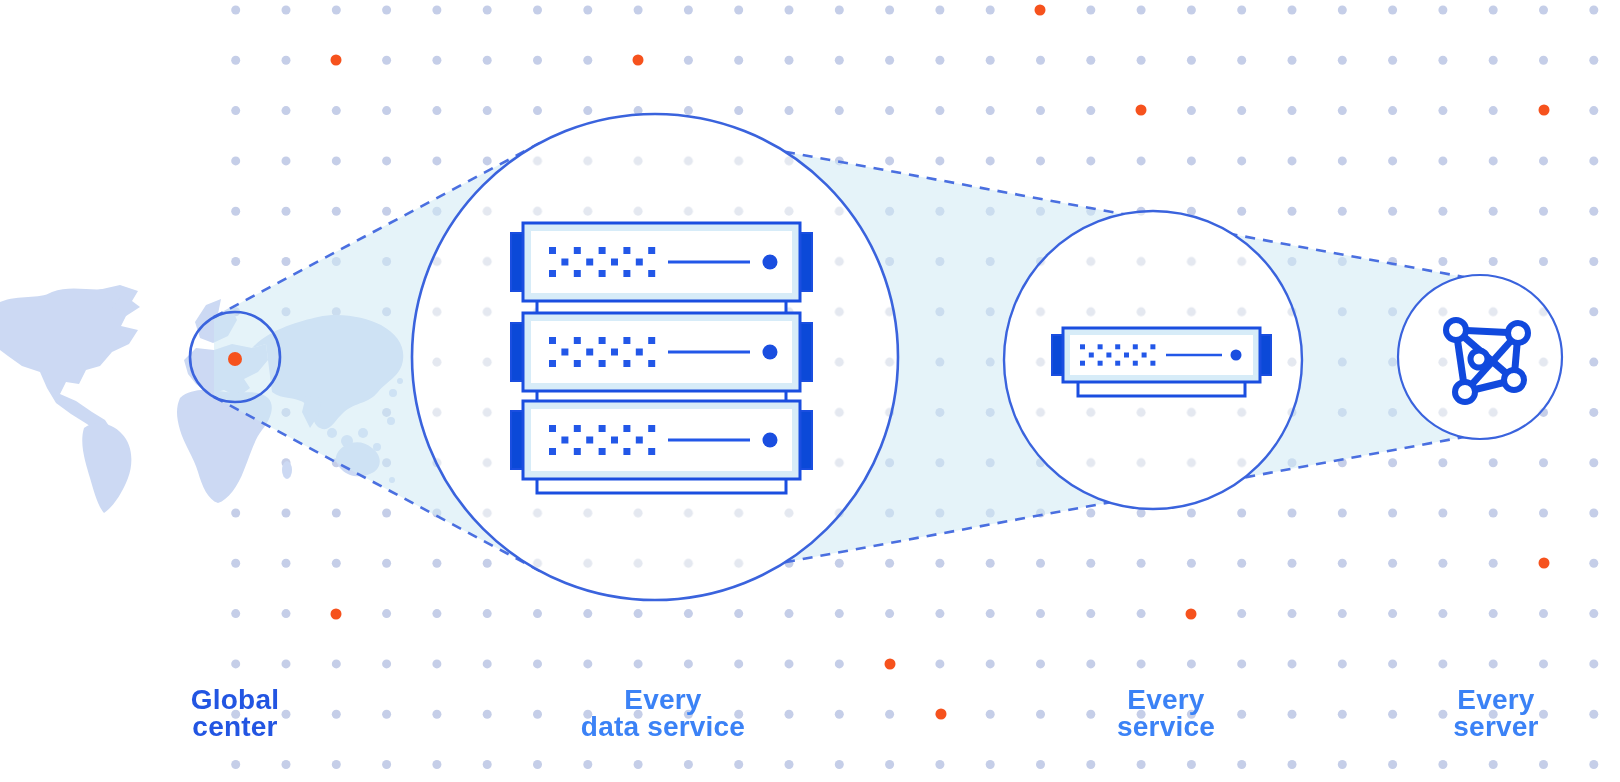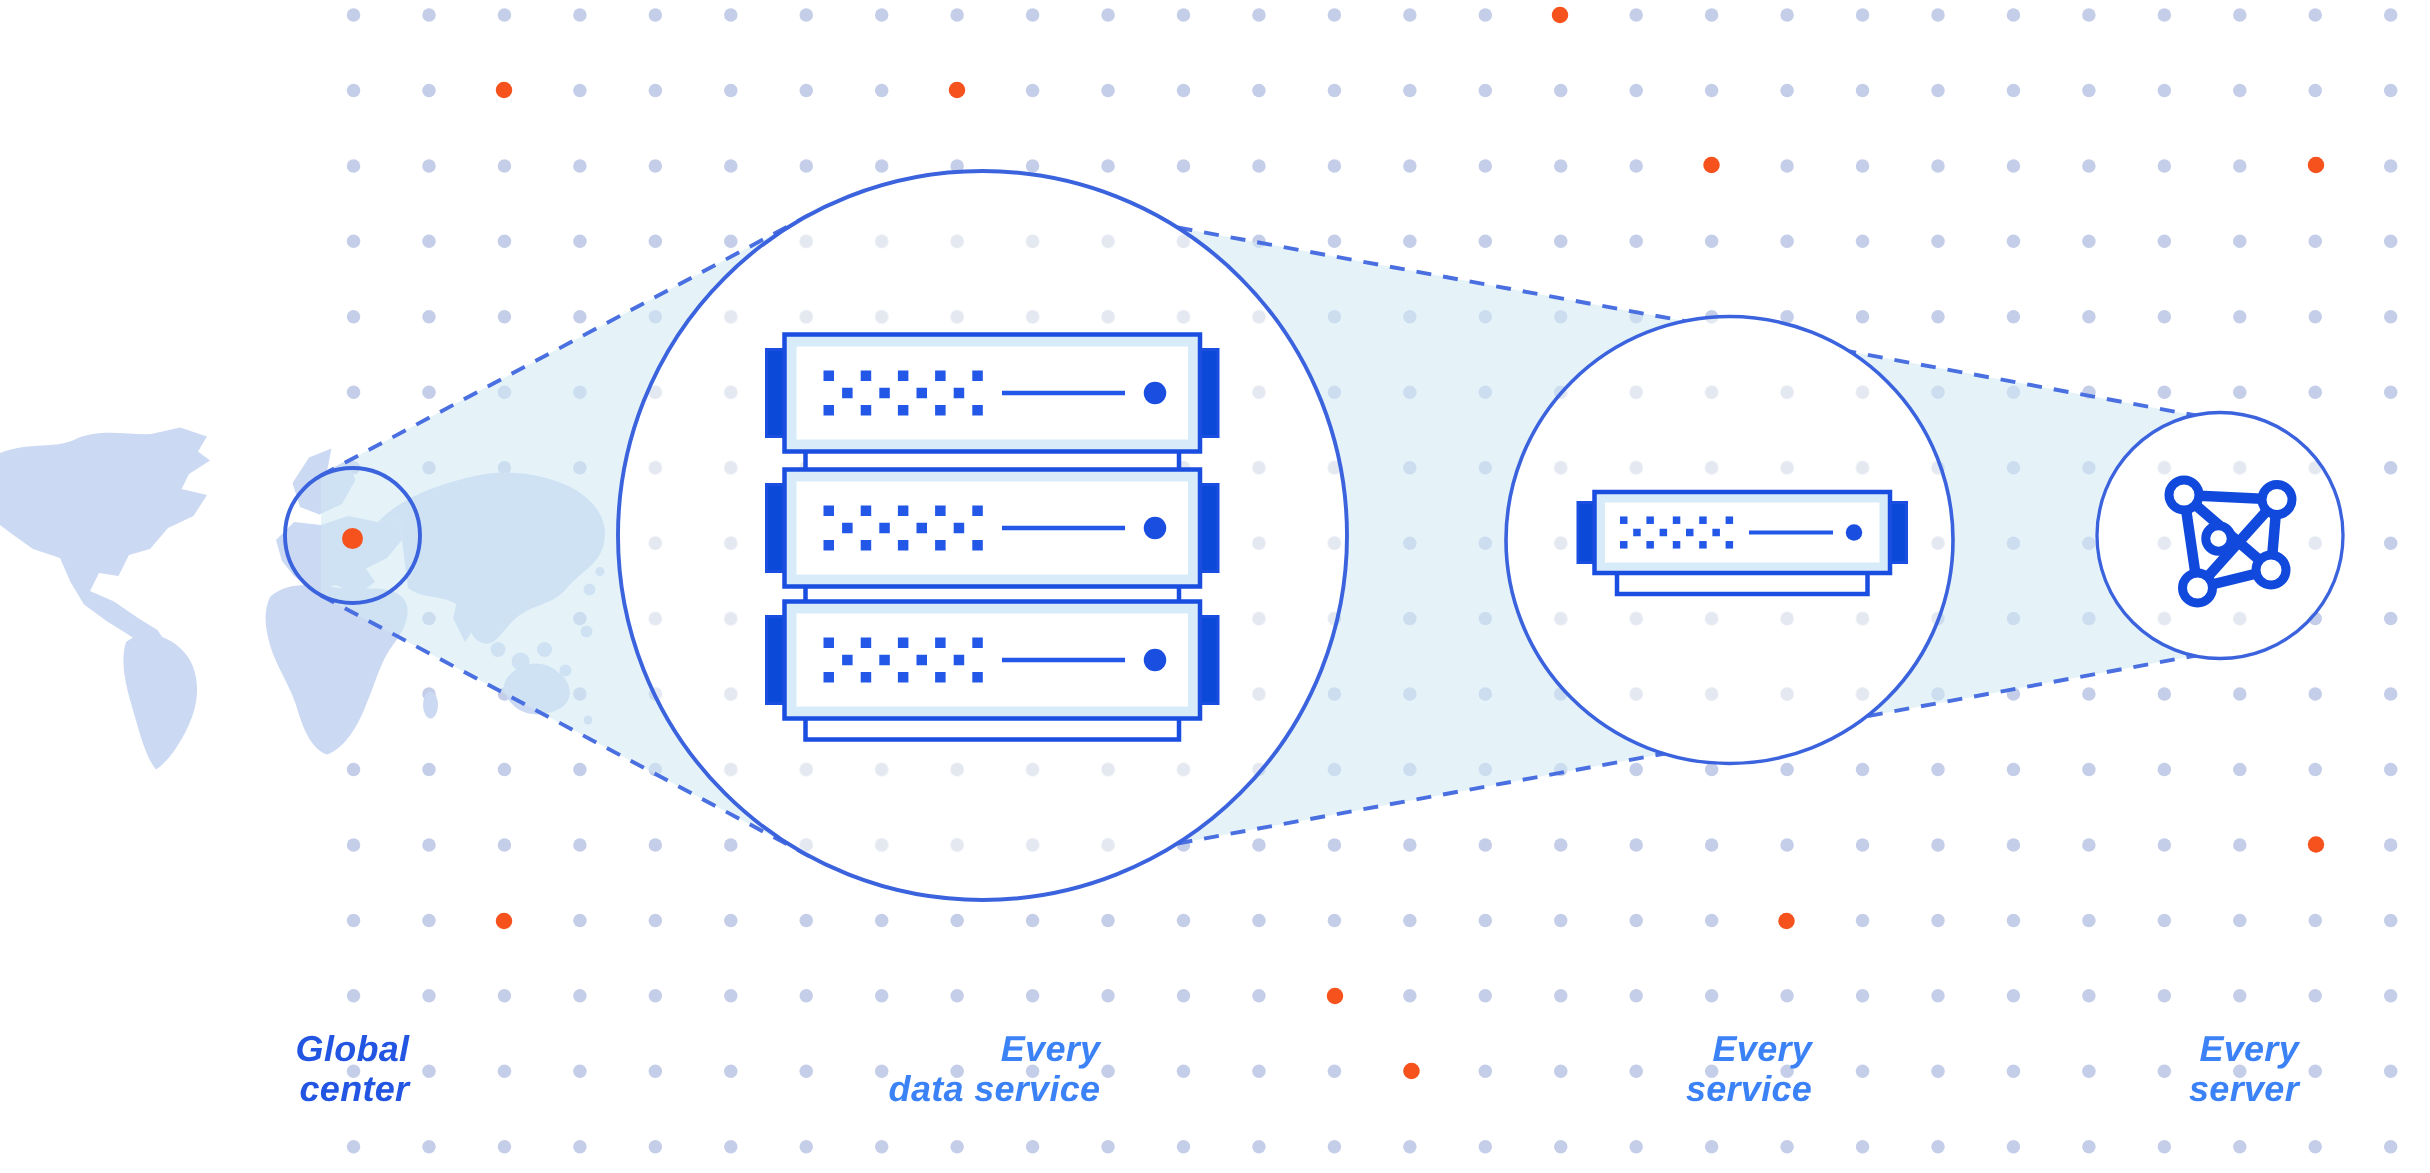--- a/index.html
+++ b/index.html
@@ -8,27 +8,26 @@
     width:1620px;height:782px;
     background:#ffffff;
     overflow:hidden;
     font-family:"Liberation Sans", sans-serif;
   }
   .scene-svg{position:absolute;left:0;top:0;}
   .stage-label{
     position:absolute;
     top:686px;
     transform:translateX(-50%);
-    text-align:right;
+    text-align:center;
     font-weight:bold;
-    font-size:24px;
+    font-size:28px;
     line-height:27px;
     letter-spacing:.2px;
     white-space:nowrap;
-    font-style:italic;
   }
   .label-blue{color:#2255e2;}
   .label-dark{color:#3b82f6;}
 </style>
 </head>
 <body>
 
 <div class="canvas">
 
   <svg class="scene-svg" width="1620" height="782" viewBox="0 0 1620 782">

